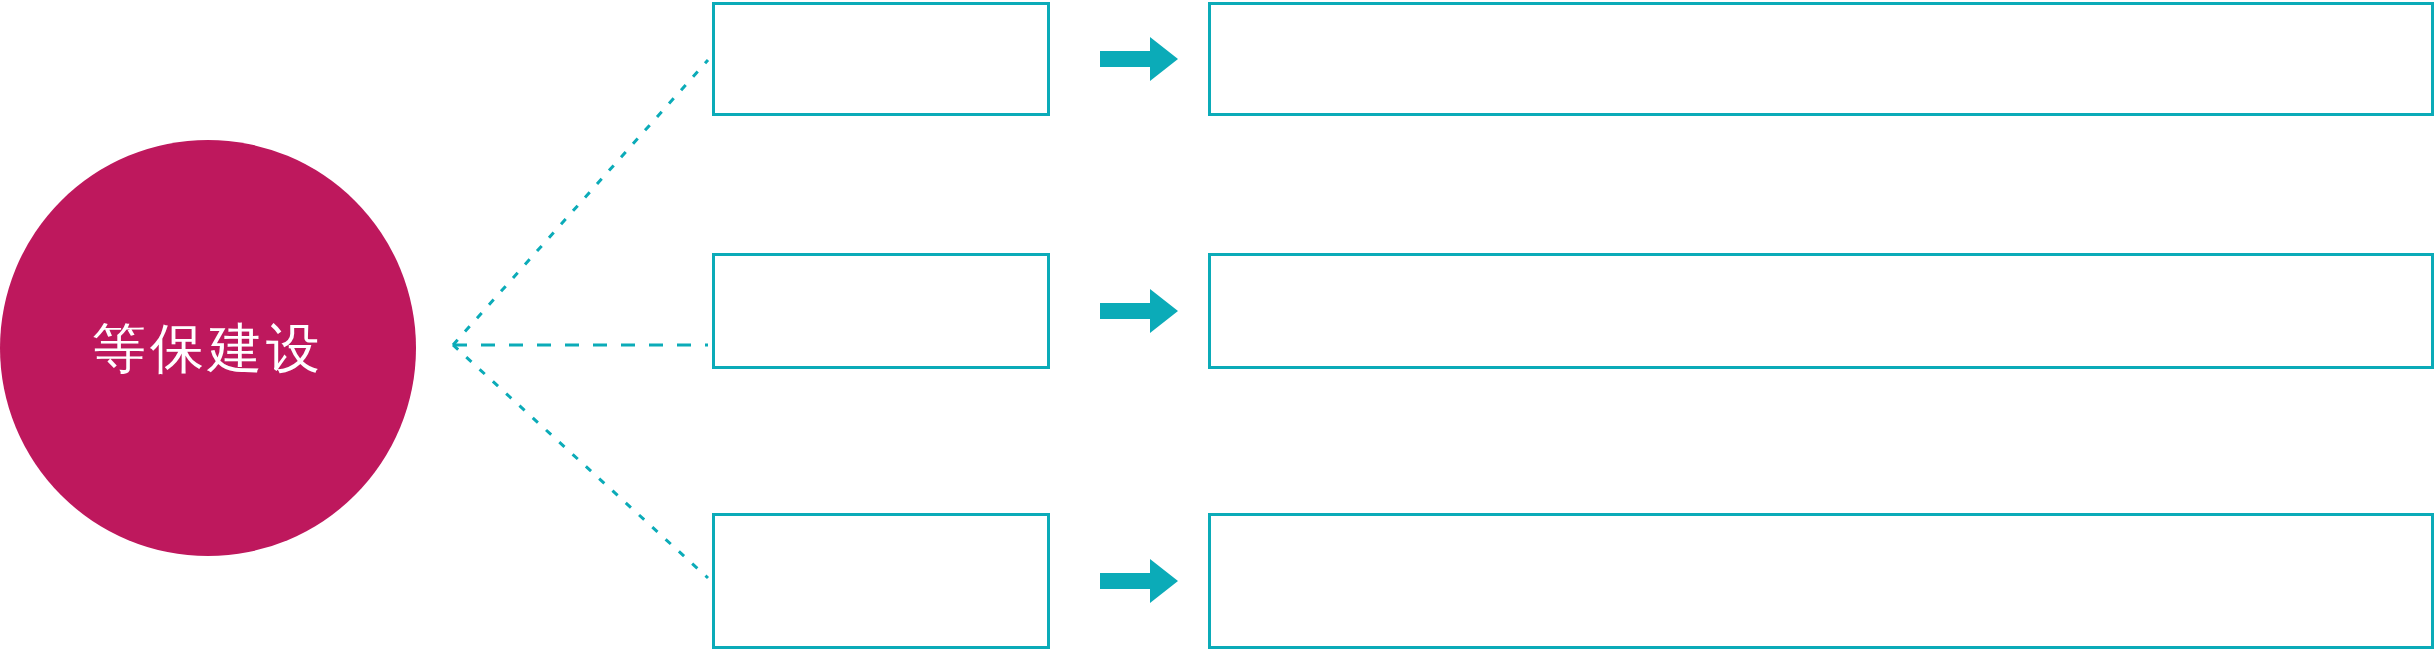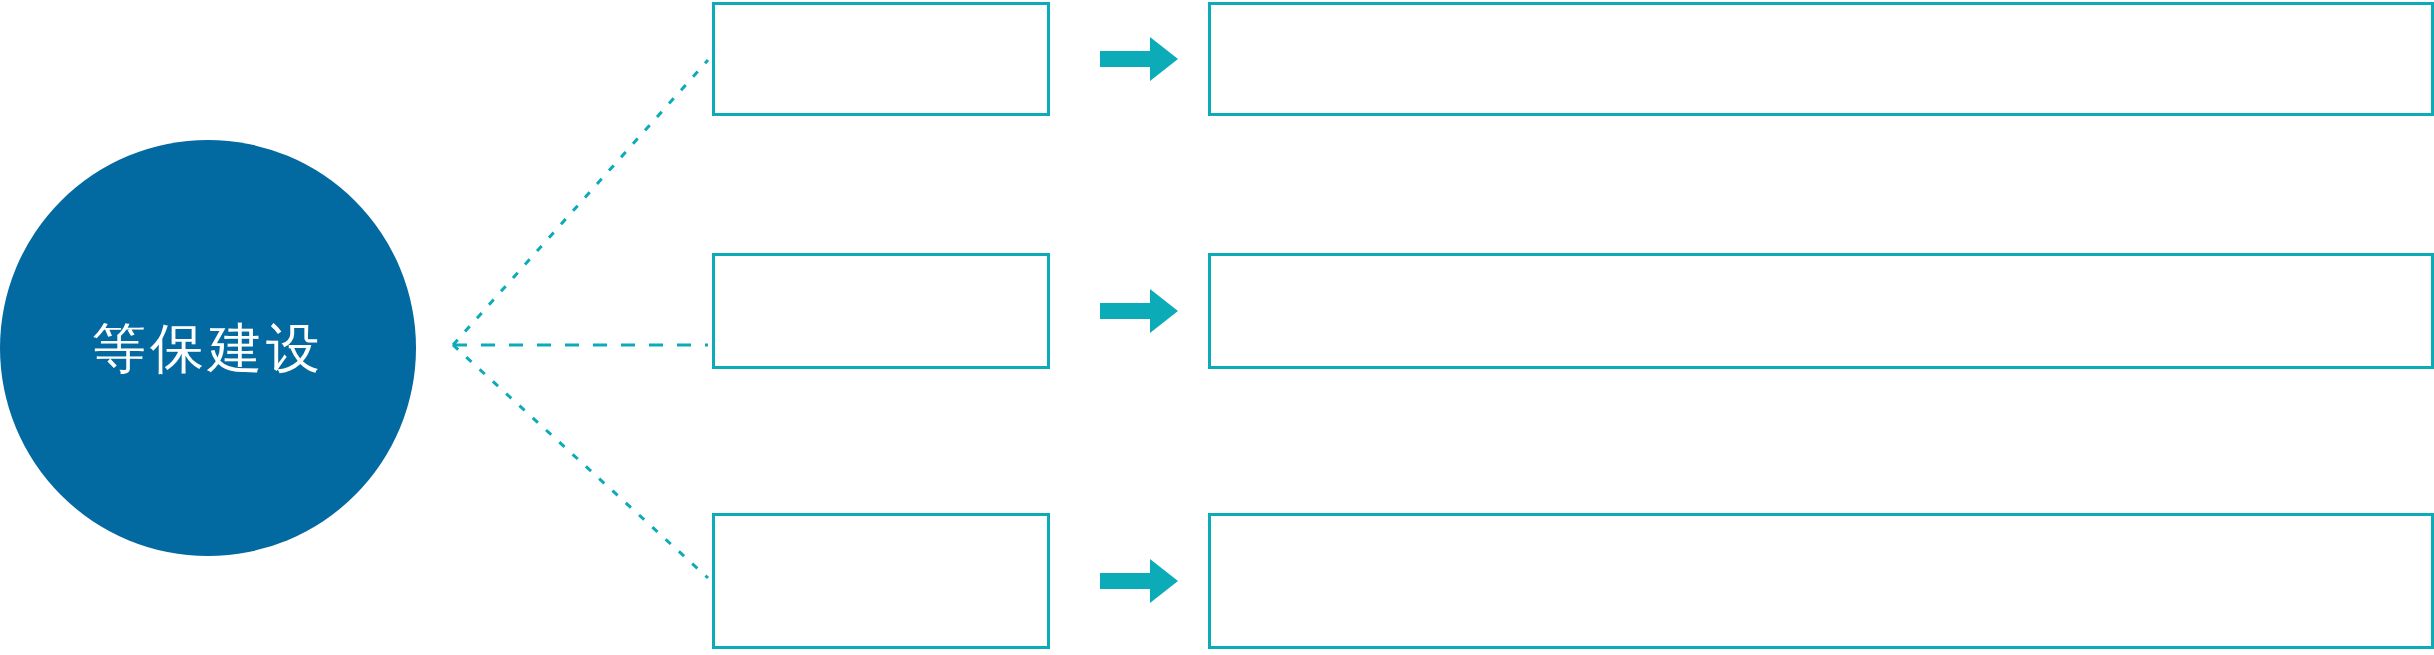--- a/index.html
+++ b/index.html
@@ -31,21 +31,21 @@
   }
 
   
   #hub-circle {
     position: absolute;
     left: 0px;
     top: 140px;
     width: 416px;
     height: 416px;
     border-radius: 50%;
-    background: #0369a1;
+    background: #be185d;
     display: flex;
     flex-direction: column;
     align-items: center;
     justify-content: center;
     box-sizing: border-box;
   }
   .hub-line {
     color: #ffffff;
     font-size: 54px;
     line-height: 1.30;

